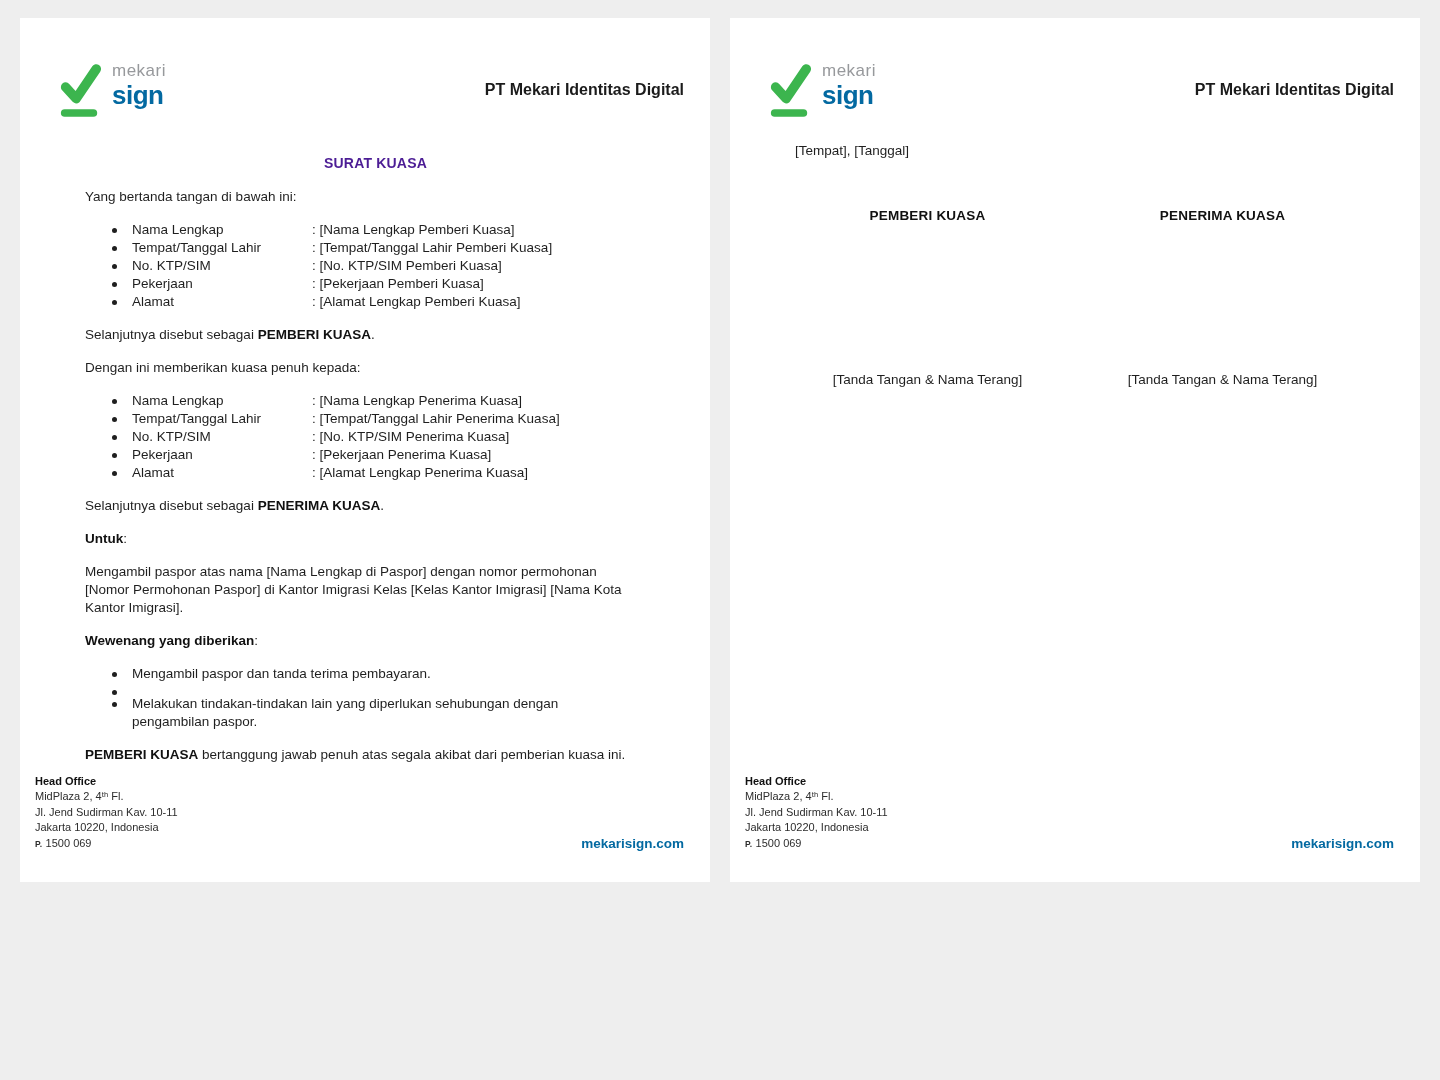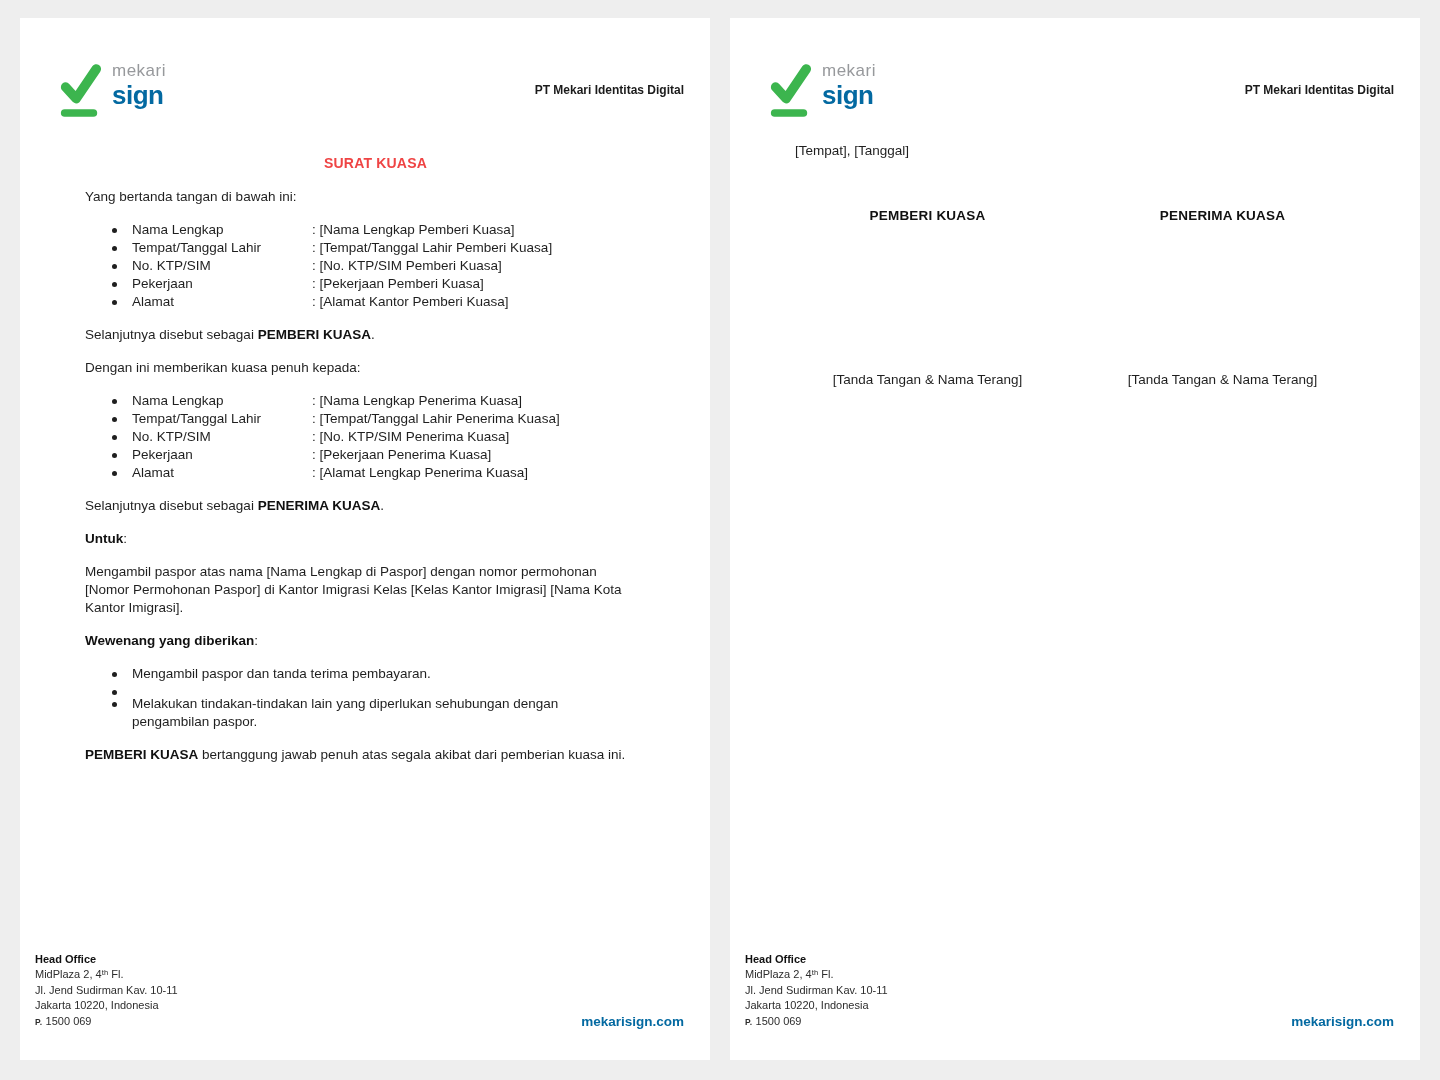--- a/index.html
+++ b/index.html
@@ -7,21 +7,21 @@
   body {
     background: #eeeeee;
     display: flex;
     gap: 20px;
     padding: 18px 20px;
     font-family: "Liberation Sans", sans-serif;
     color: #1f1f1f;
   }
   .page {
     width: 690px;
-    height: 1042px;
+    height: 864px;
     background: #ffffff;
     position: relative;
     flex: 0 0 auto;
   }
   
   .page-header {
     display: flex;
     justify-content: space-between;
     align-items: center;
     padding: 40px 26px 0 38px;
@@ -31,28 +31,28 @@
   .logo svg { display: block; }
   .logo-words { margin-left: 10px; display: flex; flex-direction: column; }
   .logo-w1 {
     font-size: 17px; font-weight: 500; color: #97999c;
     letter-spacing: 0.5px; line-height: 20px; margin-top: 2px;
   }
   .logo-w2 {
     font-size: 26px; font-weight: 700; color: #0369a1;
     line-height: 28px; letter-spacing: -0.5px;
   }
-  .company-name { font-size: 12px; font-weight: 700; color: #1b1b1b; }
+  .company-name { font-size: 16px; font-weight: 700; color: #1b1b1b; }
   
   .doc-title {
     margin-top: 32px;
     text-align: center;
     font-size: 14px;
     font-weight: 700;
-    color: #ef4444;
+    color: #4c1d95;
     line-height: 18px;
     letter-spacing: 0.2px;
     margin-left: 21px;
   }
   .doc-body {
     padding: 0 60px 0 65px;
     margin-top: 16px;
     font-size: 13.5px;
     line-height: 18px;
   }
@@ -133,21 +133,21 @@
           <span class="fvalue">: [No. KTP/SIM Pemberi Kuasa]</span>
         </li>
       <li class="row">
           <span class="dot"></span>
           <span class="flabel">Pekerjaan</span>
           <span class="fvalue">: [Pekerjaan Pemberi Kuasa]</span>
         </li>
       <li class="row">
           <span class="dot"></span>
           <span class="flabel">Alamat</span>
-          <span class="fvalue">: [Alamat Kantor Pemberi Kuasa]</span>
+          <span class="fvalue">: [Alamat Lengkap Pemberi Kuasa]</span>
         </li>
     </ul>
 
     <p><span>Selanjutnya disebut sebagai </span><b>PEMBERI KUASA</b><span>.</span></p>
 
     <p>Dengan ini memberikan kuasa penuh kepada:</p>
 
     <ul class="plain">
       <li class="row">
           <span class="dot"></span>

